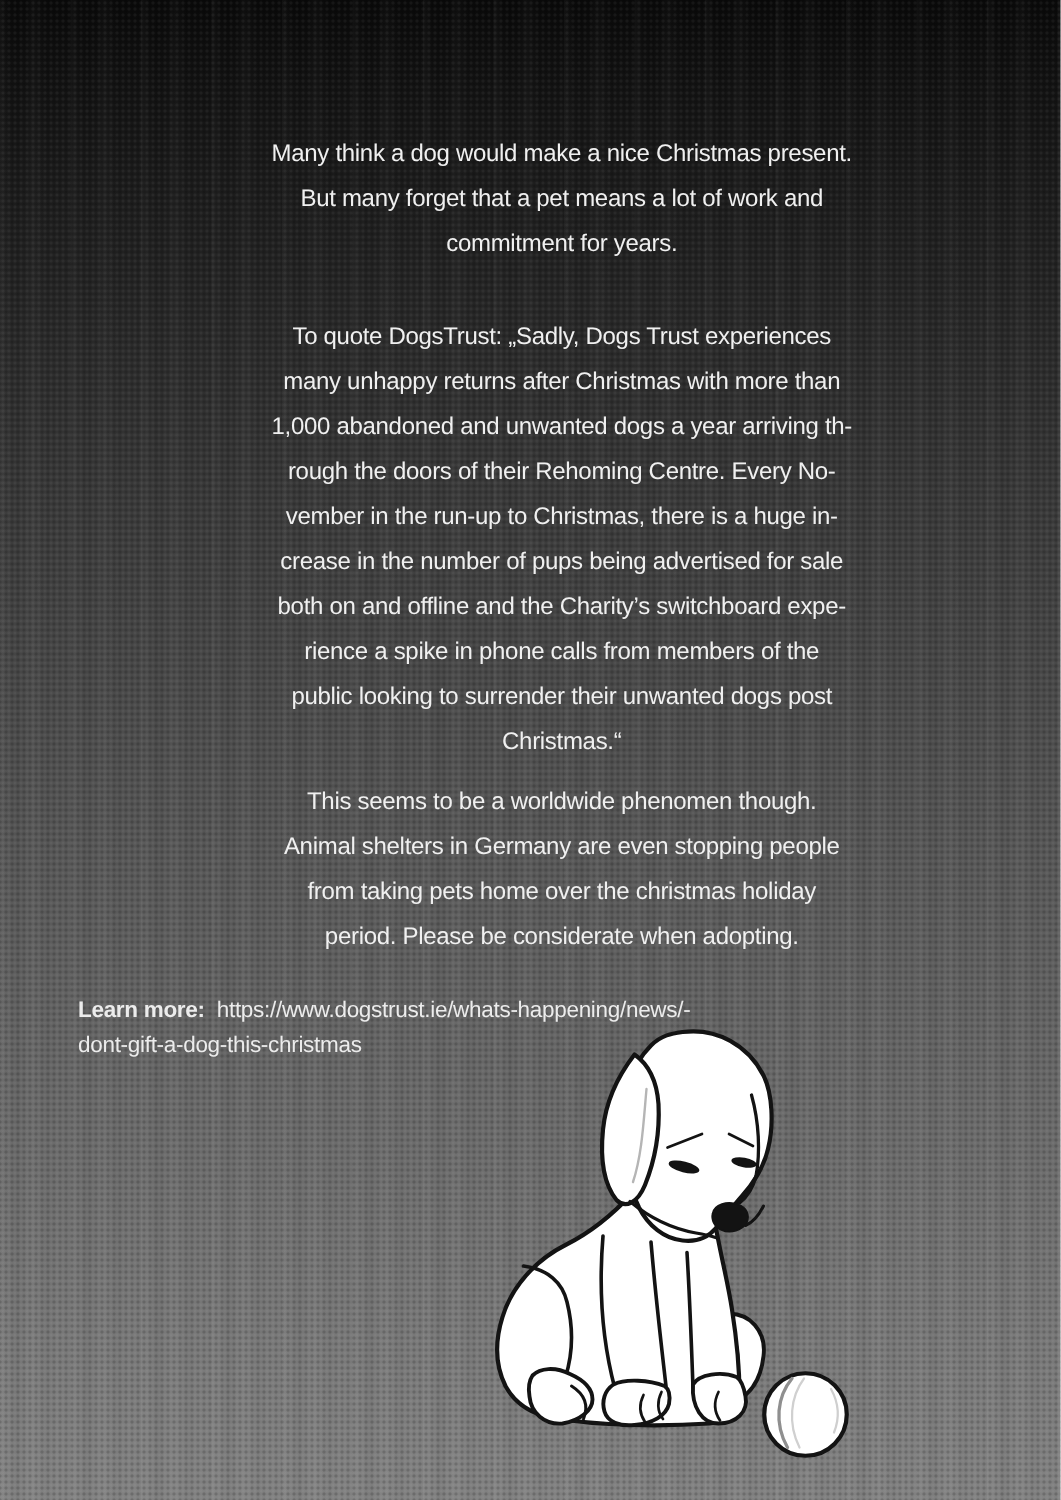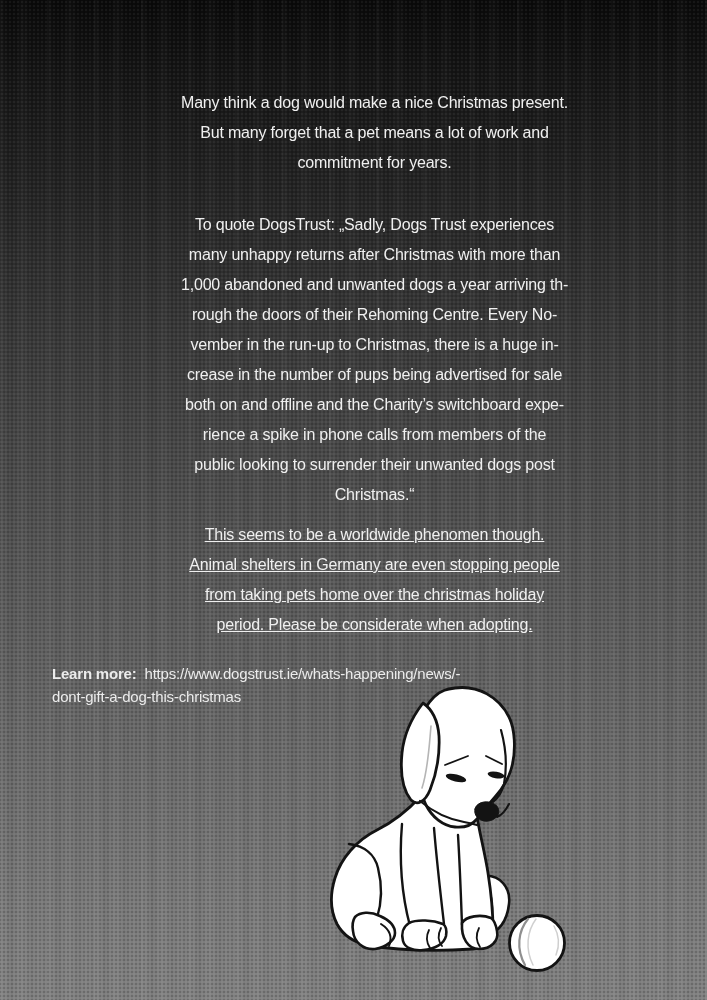--- a/index.html
+++ b/index.html
@@ -33,21 +33,21 @@
   .para {
     white-space: pre;
     font-size: 16px;
     line-height: 30px;
     letter-spacing: -0.2px;
     font-weight: 400;
     text-align: center;
   }
   .para-1 { margin-bottom: 32px; }
   .para-2 { margin-bottom: 10px; }
-  .para-3 { margin-bottom: 12px; text-decoration: underline; }
+  .para-3 { margin-bottom: 12px; }
   .small {
     white-space: pre;
     font-size: 15px;
     line-height: 23px;
     letter-spacing: -0.2px;
     color: #ececec;
   }
   .learn { margin-top: 22px; }
   .learn .bold { font-weight: 700; }
   .learn .url { margin-left: 8px; font-weight: 400; }

